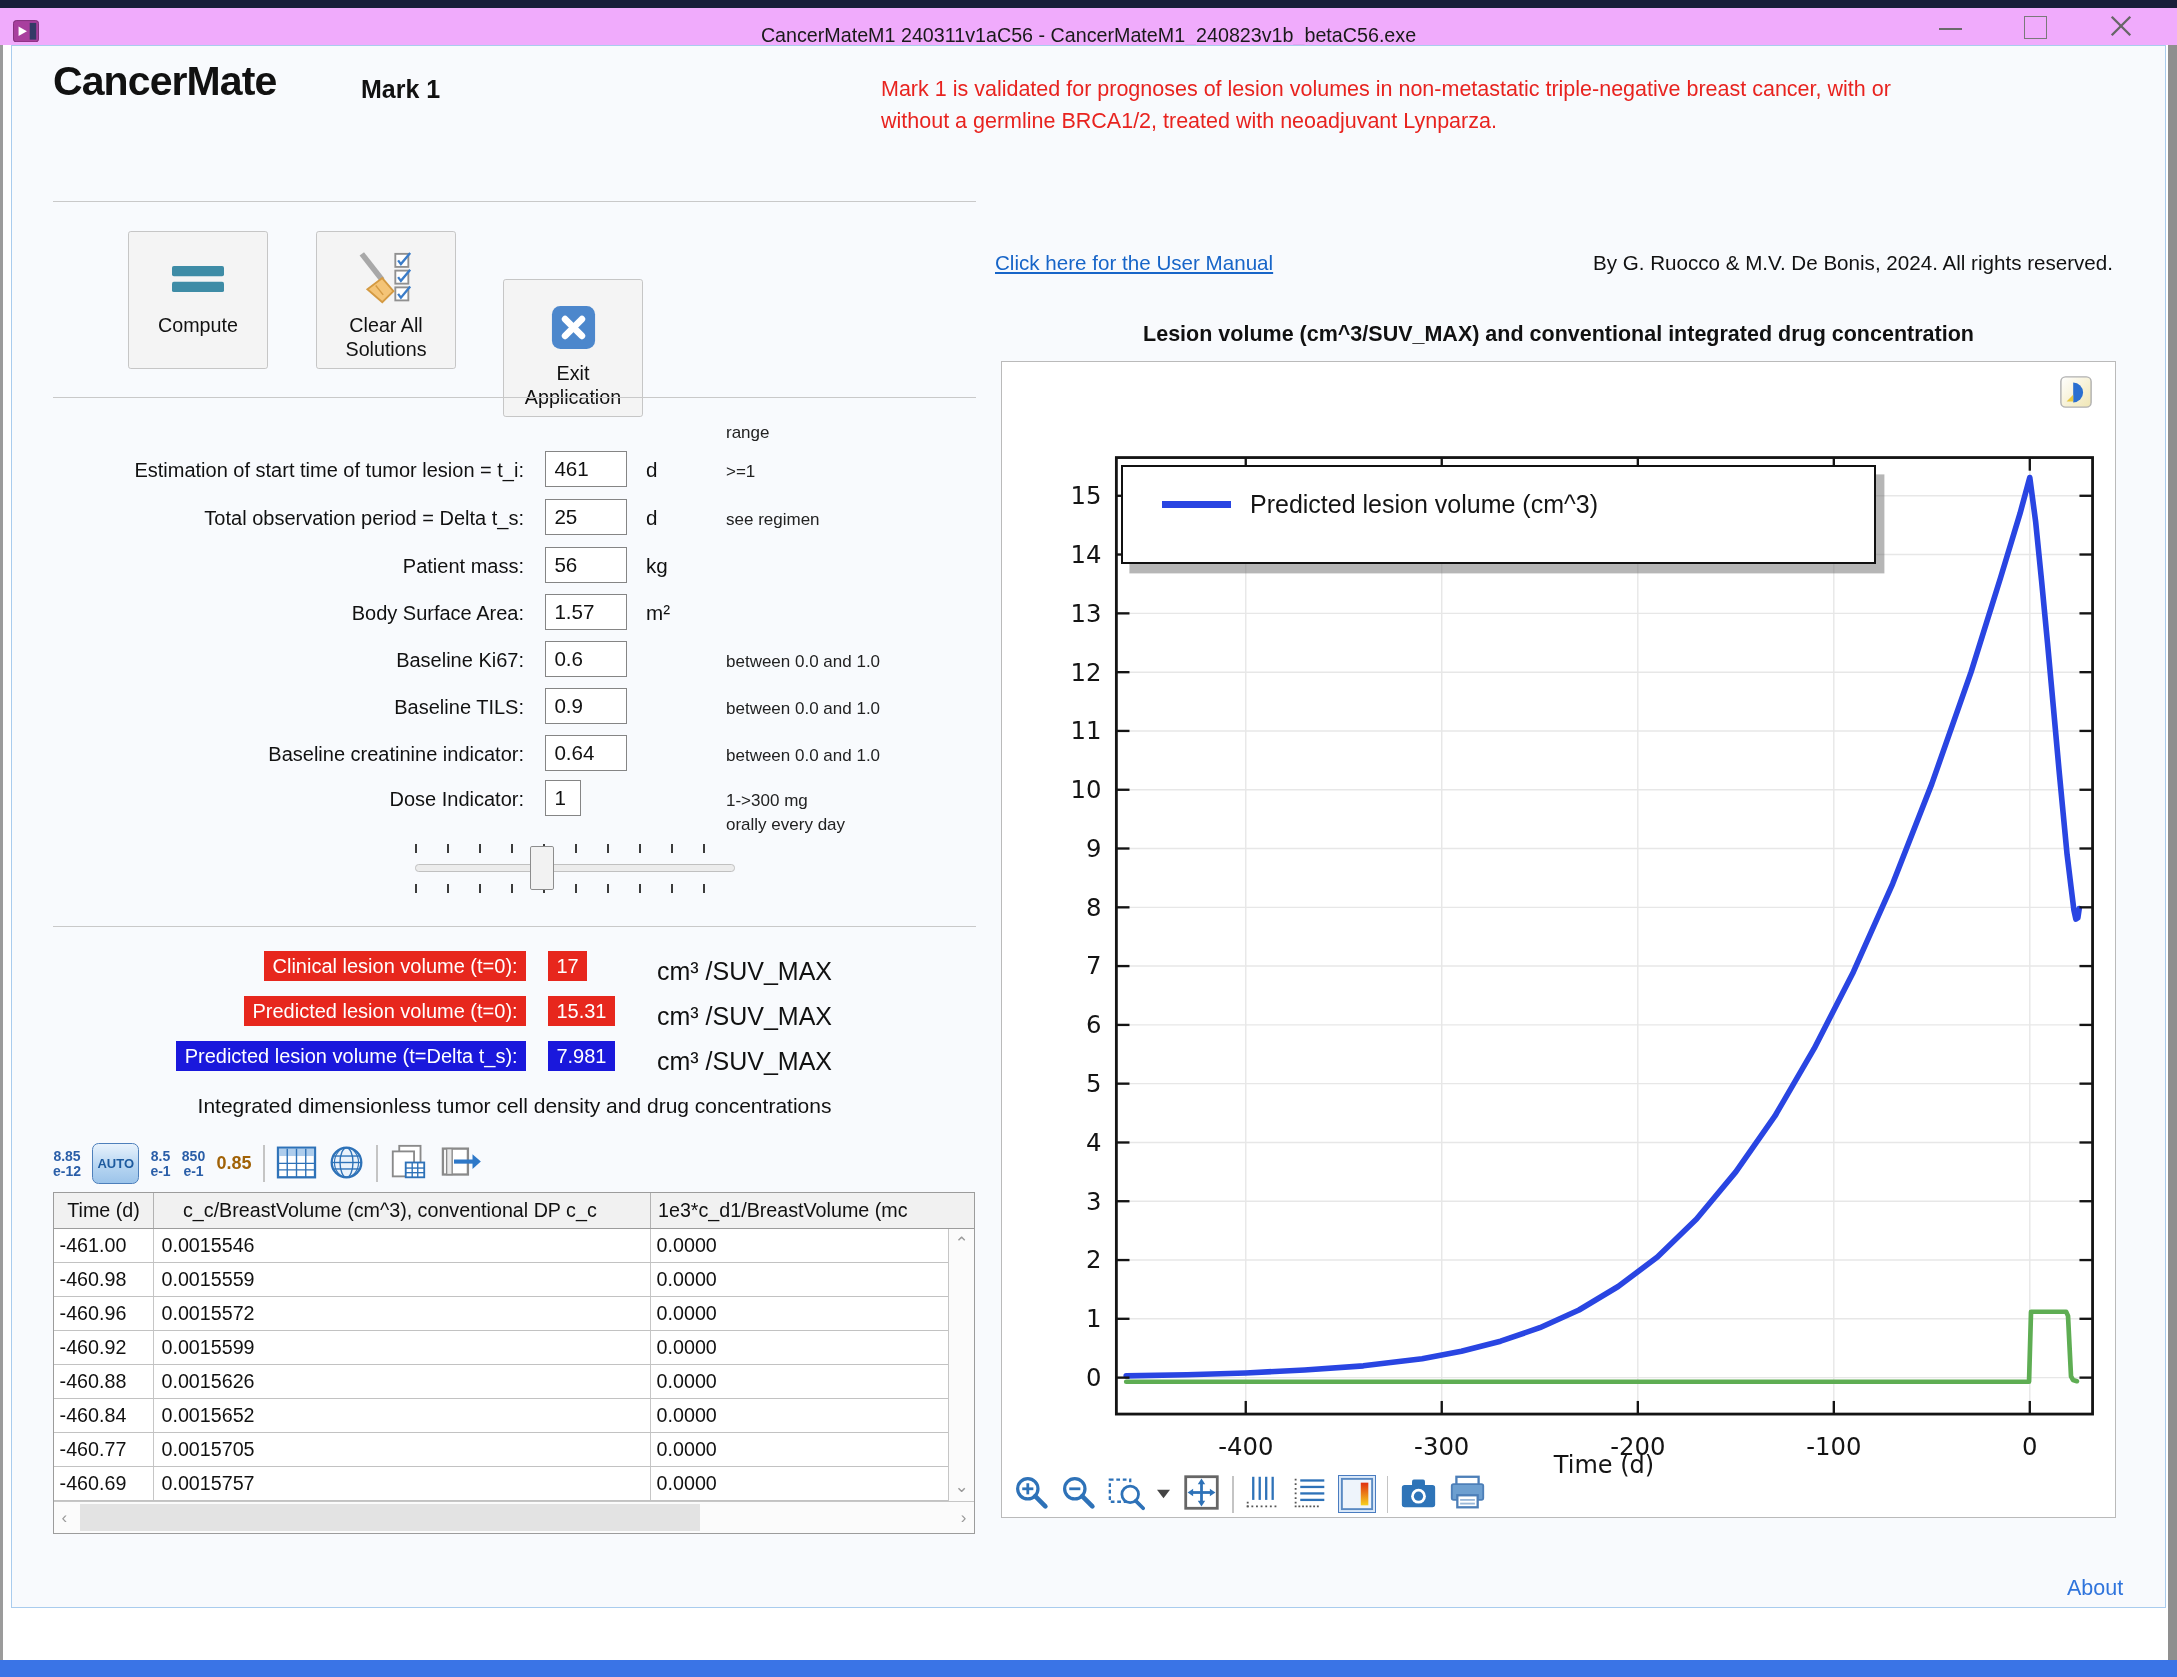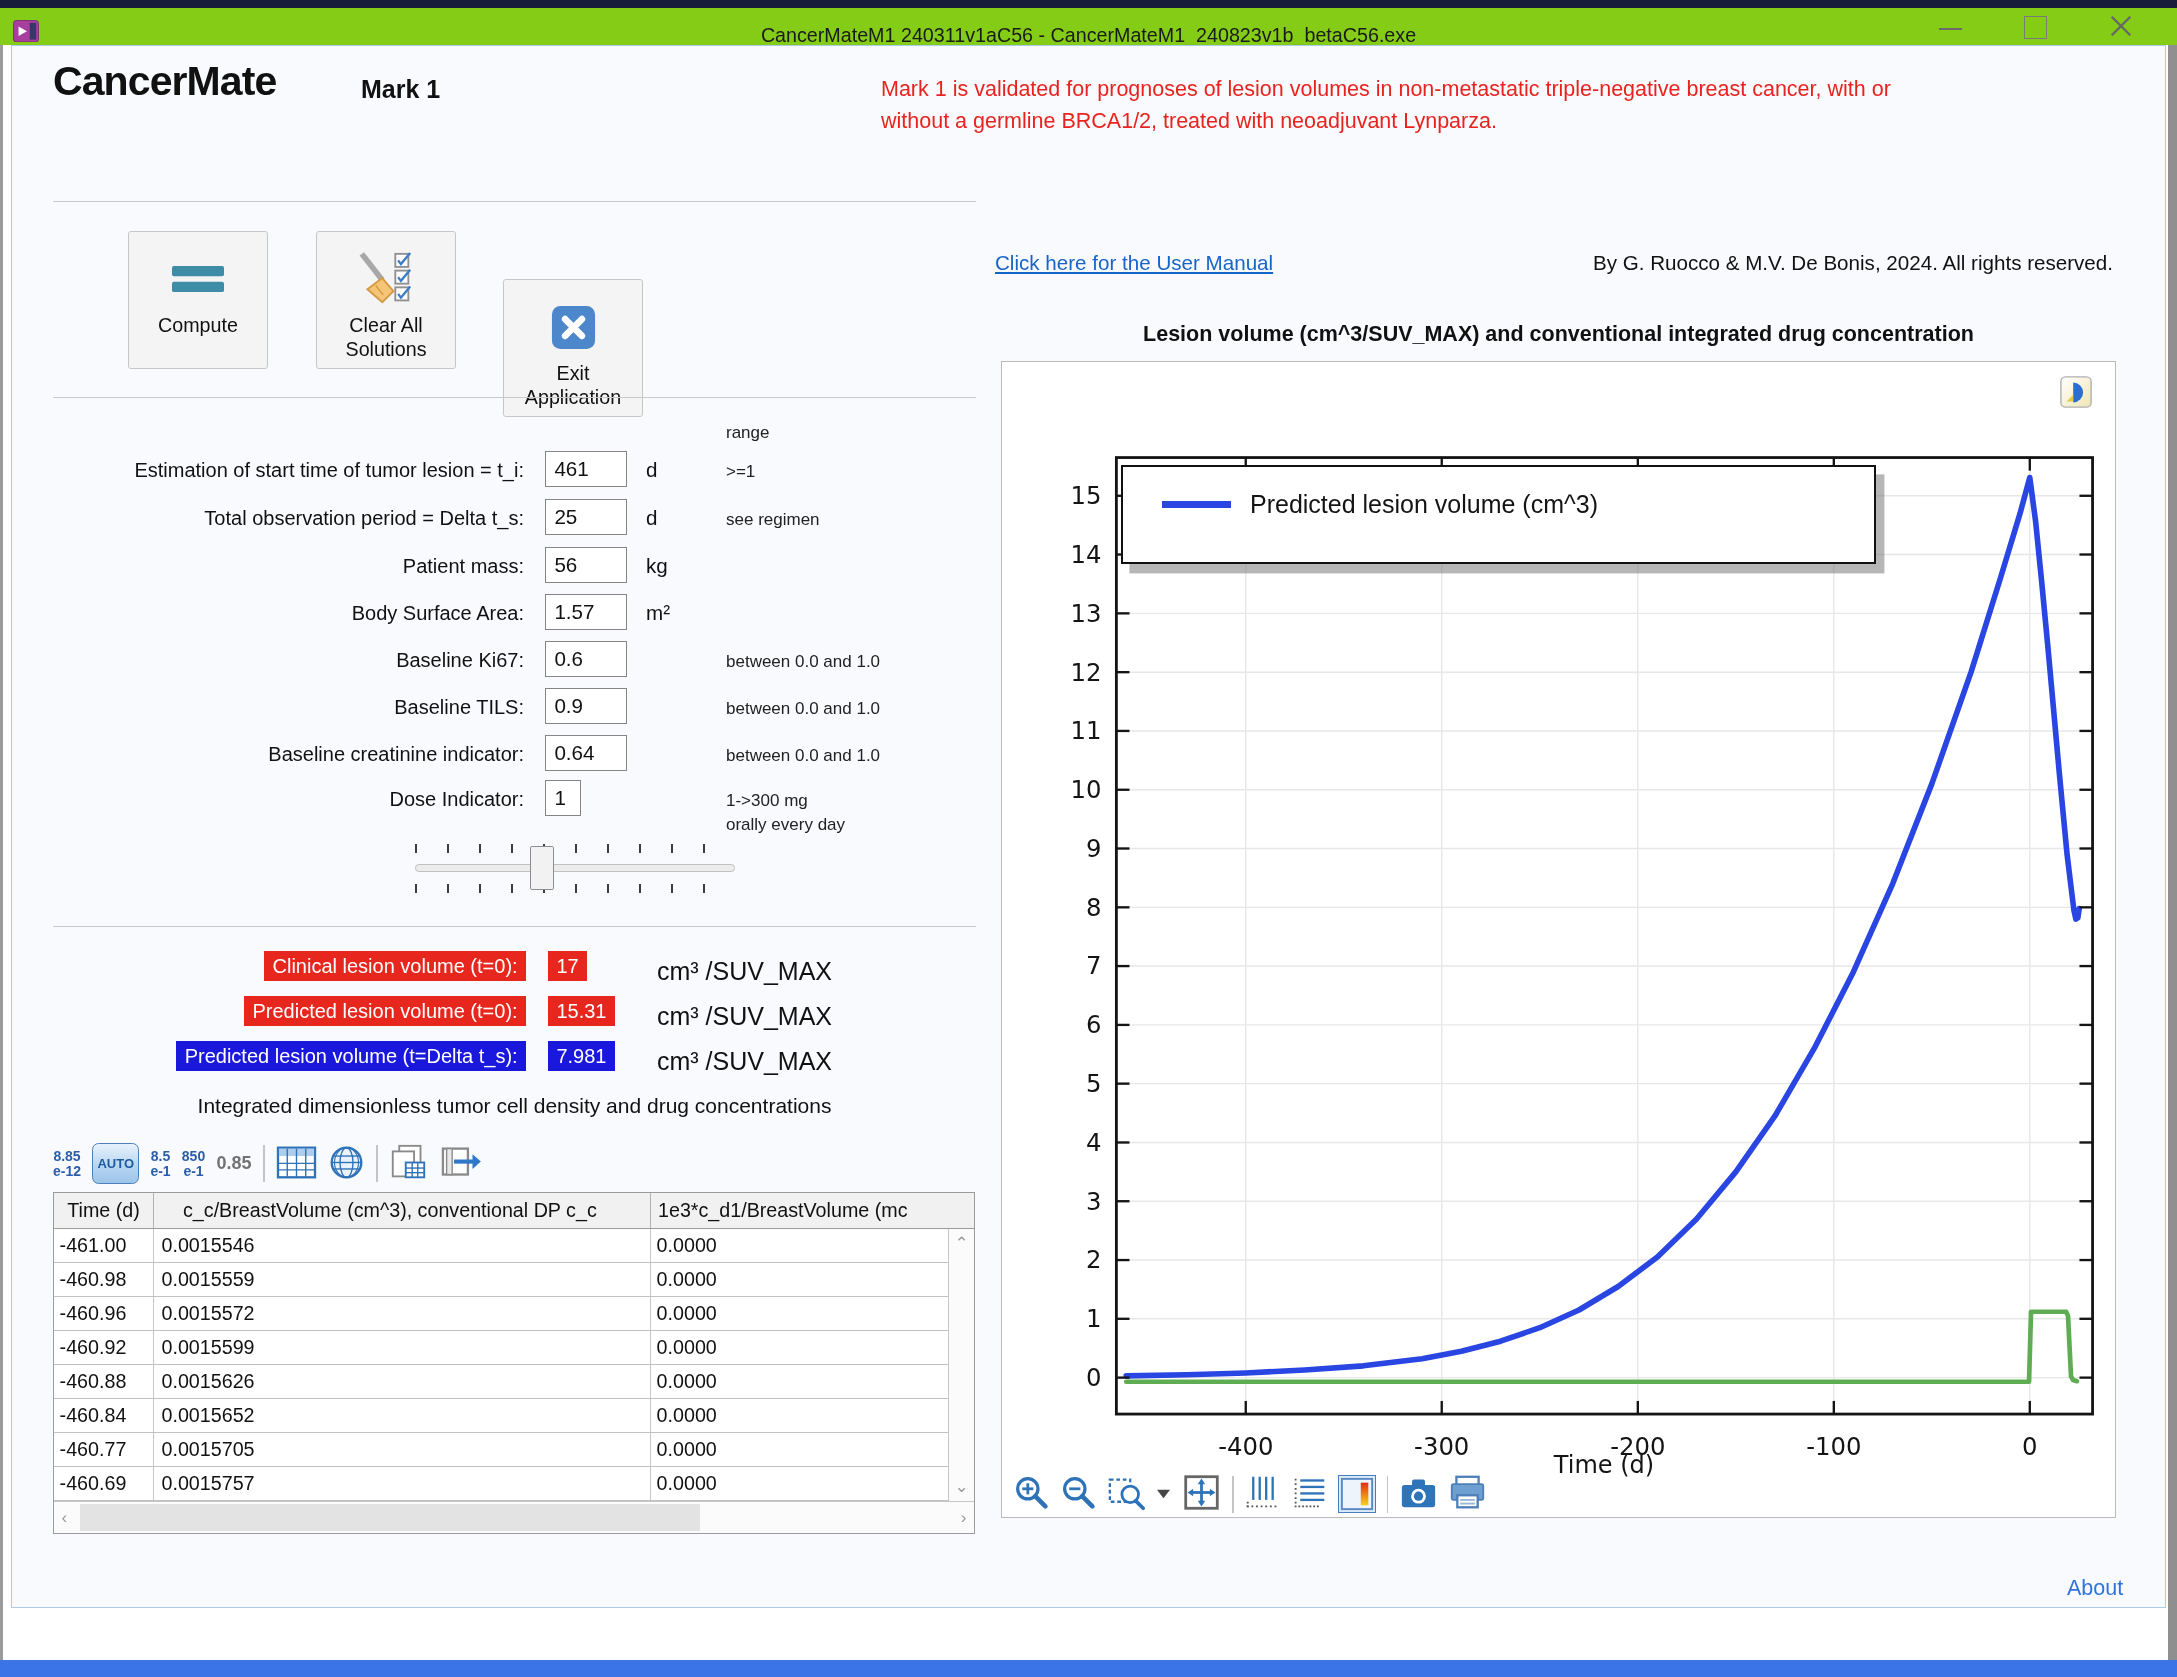--- a/index.html
+++ b/index.html
@@ -1,21 +1,21 @@
 <!DOCTYPE html>
 <html style="font-size:15px"><head>
 <meta charset="utf-8">
 <style>
   * { margin:0; padding:0; box-sizing:border-box; }
   html,body { width:2177px; height:1677px; background:#ffffff;
     font-family:"Liberation Sans", sans-serif; color:#111; overflow:hidden; position:relative; }
 
   
   .top-strip { position:absolute; left:0; top:0; width:2177px; height:7.5px; background:#181d3a; }
-  .titlebar { position:absolute; left:0; top:7.5px; width:2177px; height:37px; background:#84cc16; }
+  .titlebar { position:absolute; left:0; top:7.5px; width:2177px; height:37px; background:#f0abfc; }
   .window-title { position:absolute; left:0; top:16px; width:2177px; text-align:center; font-size:19.7px; color:#1a1a1a; }
   .win-icon { position:absolute; left:13px; top:12px; }
   .ctrl-min { position:absolute; left:1939px; top:28px; width:22.5px; height:1.9px; background:#6a6a6a; }
   .ctrl-max { position:absolute; left:2024px; top:16px; width:22.5px; height:22.5px; border:1.9px solid #7a7a7a; }
   .ctrl-close { position:absolute; left:2108px; top:13px; }
   .left-edge { position:absolute; left:0; top:45px; width:2.8px; height:1615px; background:#9b9b9b; }
   .right-edge { position:absolute; left:2168px; top:45px; width:9.4px; height:1615px; background:#8f8f8f; }
   .bottom-strip { position:absolute; left:0; top:1660px; width:2177px; height:17px; background:#3a74e6; }
 
   .main-panel { position:absolute; left:11.2px; top:45px; width:2155px; height:1563px;
@@ -59,21 +59,21 @@
   .rvalue { position:absolute; left:495px; top:0; }
   .runit { position:absolute; left:604px; top:5.6px; font-size:25px; }
   .bg-red { background:#e7271d; }
   .bg-blue { background:#1a18dc; }
 
   .table-title { position:absolute; left:53px; top:1094px; width:923px; text-align:center; font-size:21px; }
 
   
   .mini-toolbar { position:absolute; left:53px; top:1141px; height:45px; display:flex; align-items:center; gap:11.2px; }
   .sci { text-align:center; color:#2a5ea8; font-size:14px; line-height:1.05; font-weight:bold; }
-  .sci-single { color:#737373; font-size:18px; font-weight:bold; }
+  .sci-single { color:#a16207; font-size:18px; font-weight:bold; }
   .auto-btn { width:47px; height:41px; border:1.9px solid #4d7fbb; border-radius:6.6px;
     background:linear-gradient(#e8f2fc,#b8d6f2 55%,#9cc4ea); color:#1d5a9e; font-weight:bold; font-size:13px;
     display:flex; align-items:center; justify-content:center; }
   .vsep { width:1.9px; height:37px; background:#c4c4c4; }
 
   
   .dtable { position:absolute; left:53px; top:1192px; width:922px; background:#fff; border:0.9px solid #9c9c9c; font-size:19.7px; }
   .thead { display:flex; height:36px; background:#f1f1f1; border-bottom:0.9px solid #9c9c9c; align-items:center; }
   .thead .c1 { width:99px; text-align:center; }
   .thead .c2 { width:497px; padding-left:29px; border-left:0.9px solid #b2b2b2; align-self:stretch; display:flex; align-items:center; }

